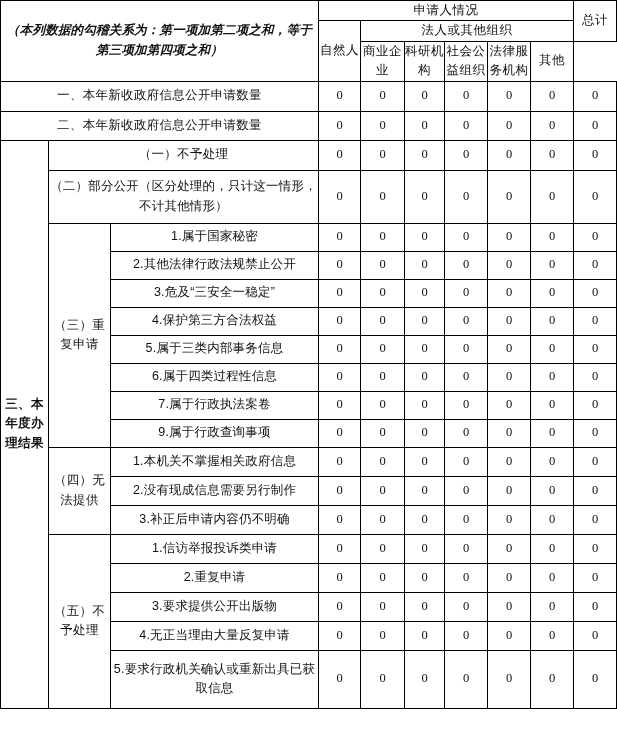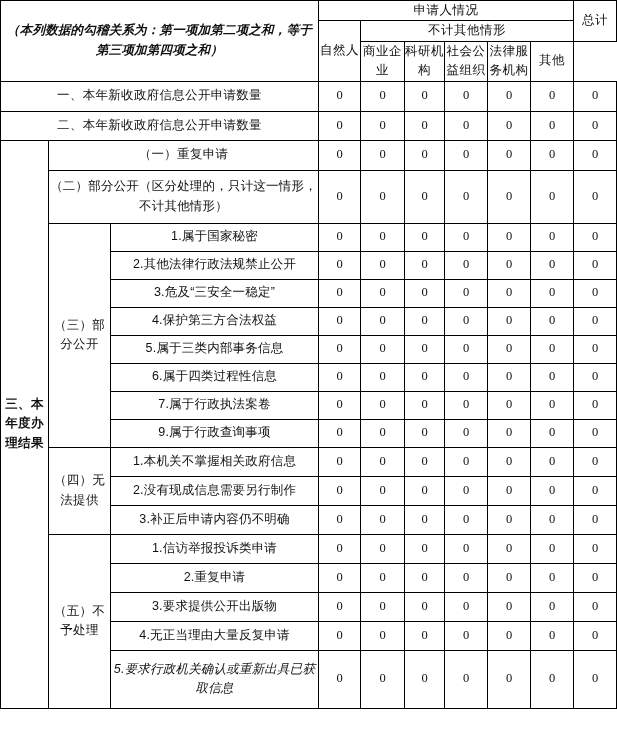--- a/index.html
+++ b/index.html
@@ -96,21 +96,20 @@
     line-height: 2.05;
     letter-spacing: 0.2px;
   }
   td.lbl-wrap2 {
     text-align: left;
     vertical-align: middle;
     padding: 0 4px 0 8px;
     font-size: 13px;
     line-height: 2.05;
     letter-spacing: 0.2px;
-    font-style: italic;
   }
   
   td.grp {
     text-align: center;
     vertical-align: middle;
     font-size: 13px;
     line-height: 2.0;
     padding: 0 2px;
     letter-spacing: 0.3px;
   }
@@ -156,21 +155,21 @@
 
     <tbody>
         <tr>
       <td class="note" rowspan="3" colspan="3">（本列数据的勾稽关系为：第一项加第二项之和，等于第三项加第四项之和）</td>
       <td class="hd hd-group" colspan="6">申请人情况</td>
       <td class="hd hd-group" rowspan="2">总计</td>
     </tr>
 
     <tr>
       <td class="hd hd-narrow" rowspan="2">自然人</td>
-      <td class="hd hd-group" colspan="5">不计其他情形</td>
+      <td class="hd hd-group" colspan="5">法人或其他组织</td>
     </tr>
 
     <tr>
       <td class="hd hd-narrow">商业企业</td>
       <td class="hd hd-narrow">科研机构</td>
       <td class="hd hd-narrow">社会公益组织</td>
       <td class="hd hd-narrow">法律服务机构</td>
       <td class="hd hd-narrow">其他</td>
     </tr>
 
@@ -191,21 +190,21 @@
       <td class="num">0</td>
       <td class="num">0</td>
       <td class="num">0</td>
       <td class="num">0</td>
       <td class="num">0</td>
       <td class="num">0</td>
     </tr>
 
     <tr style="height:30px">
       <td class="sect" rowspan="20">三、本年度办理结果</td>
-      <td class="lbl-indent" colspan="2">（一）重复申请</td>
+      <td class="lbl-indent" colspan="2">（一）不予处理</td>
       <td class="num">0</td>
       <td class="num">0</td>
       <td class="num">0</td>
       <td class="num">0</td>
       <td class="num">0</td>
       <td class="num">0</td>
       <td class="num">0</td>
     </tr>
 
     <tr style="height:53px">
@@ -213,21 +212,21 @@
       <td class="num">0</td>
       <td class="num">0</td>
       <td class="num">0</td>
       <td class="num">0</td>
       <td class="num">0</td>
       <td class="num">0</td>
       <td class="num num-top">0</td>
     </tr>
 
     <tr style="height:28px">
-      <td class="grp" rowspan="8">（三）部分公开</td>
+      <td class="grp" rowspan="8">（三）重复申请</td>
       <td class="lbl-indent2">1.属于国家秘密</td>
       <td class="num">0</td>
       <td class="num">0</td>
       <td class="num">0</td>
       <td class="num">0</td>
       <td class="num">0</td>
       <td class="num">0</td>
       <td class="num">0</td>
     </tr>
     <tr style="height:28px">

